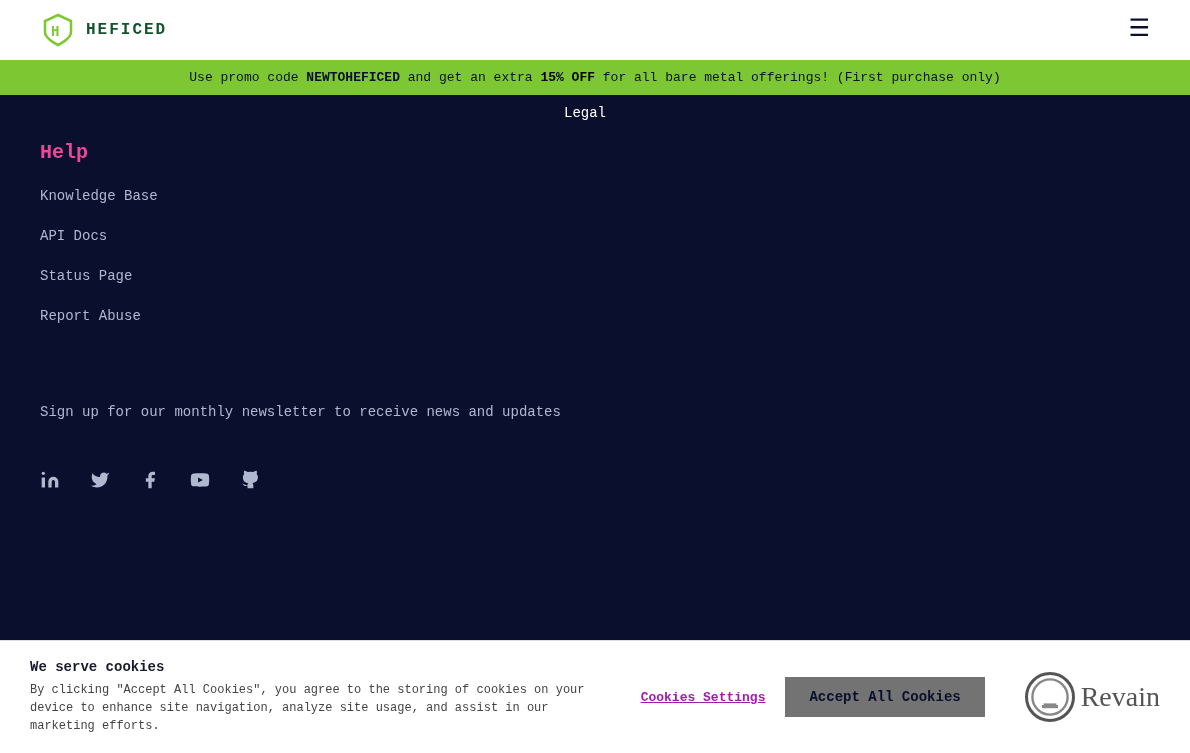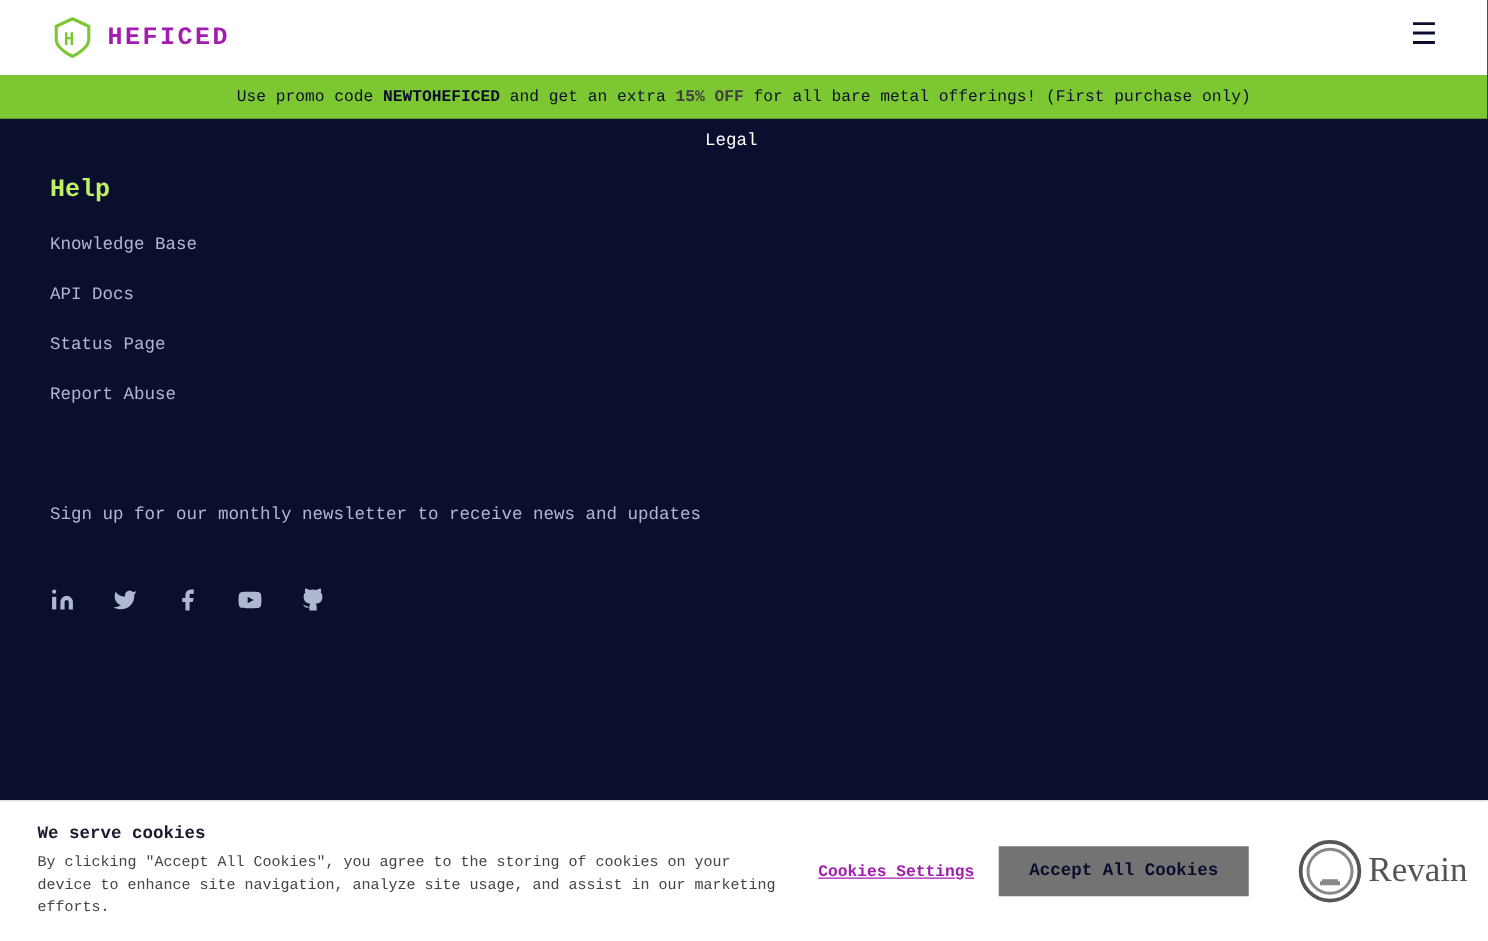--- a/index.html
+++ b/index.html
@@ -17,23 +17,23 @@
     .logo-area {
       display: flex;
       align-items: center;
       gap: 10px;
     }
     .logo-icon {
       width: 36px;
       height: 36px;
     }
     .logo-text {
-      font-size: 20px;
-      font-weight: 900;
-      color: #a21caf;
+      font-size: 16px;
+      font-weight: 900;
+      color: #14532d;
       letter-spacing: 2px;
     }
     .hamburger {
       font-size: 24px;
       color: #0a0f2e;
       cursor: pointer;
       line-height: 1;
     }
 
     
@@ -44,21 +44,21 @@
       font-size: 13px;
       font-family: 'Courier New', Courier, monospace;
       color: #0a0f2e;
     }
     .promo-banner .code {
       font-weight: 900;
       color: #0a0f2e;
     }
     .promo-banner .highlight {
       font-weight: 900;
-      color: #404040;
+      color: #000000;
     }
 
     
     .top-links {
       display: flex;
       justify-content: center;
       padding: 10px 60px 0 40px;
     }
     .legal-link {
       color: #ffffff;
@@ -73,21 +73,21 @@
       display: flex;
       flex-direction: column;
       padding: 20px 40px;
     }
 
     
     .help-section {
       margin-bottom: 40px;
     }
     .help-title {
-      color: #bef264;
+      color: #ec4899;
       font-size: 20px;
       font-weight: 900;
       font-family: 'Courier New', Courier, monospace;
       margin-bottom: 24px;
     }
     .help-links {
       display: flex;
       flex-direction: column;
       gap: 24px;
     }
@@ -153,21 +153,21 @@
       text-decoration: none;
     }
 
     
     .cookie-banner {
       position: fixed;
       bottom: 0;
       left: 0;
       right: 0;
       background: #ffffff;
-      padding: 18px 16px 18px 30px;
+      padding: 18px 30px 18px 30px;
       display: flex;
       align-items: center;
       justify-content: space-between;
       z-index: 1000;
       border-top: 1px solid #ddd;
     }
     .cookie-left {
       flex: 1;
       max-width: 700px;
     }

